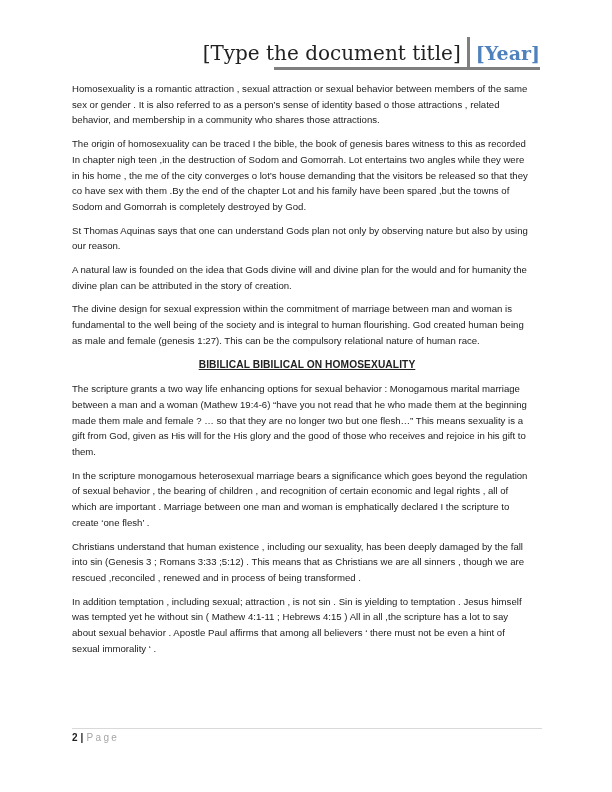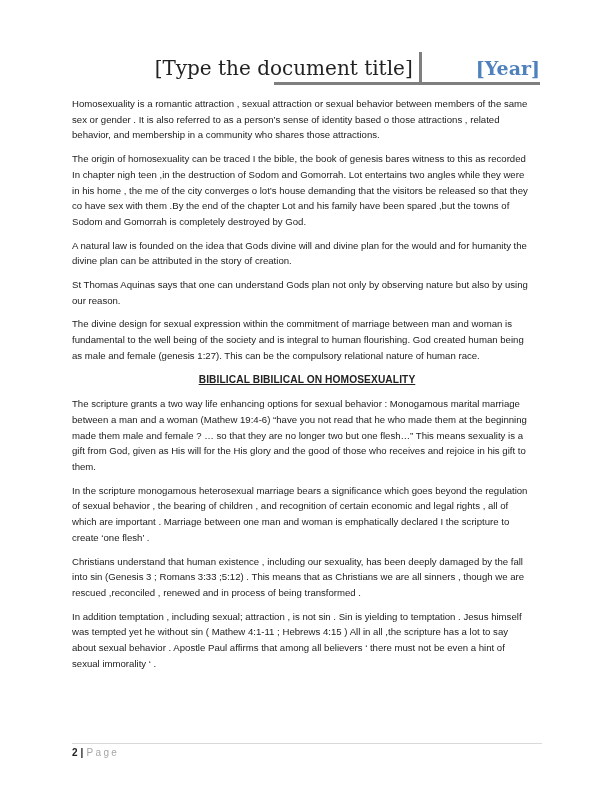--- a/index.html
+++ b/index.html
@@ -1,21 +1,21 @@
 <!DOCTYPE html>
 <html><head>
   <meta charset="utf-8">
   <style>
     html, body { margin: 0; padding: 0; background: #ffffff; }
     body { width: 612px; height: 792px; position: relative; overflow: hidden; }
-    .page { position: absolute; left: 0; top: 16px; width: 612px; height: 736px; background: #fff; text-decoration: underline; }
+    .page { position: absolute; left: 0; top: 1px; width: 612px; height: 736px; background: #fff; text-decoration: underline; }
     .header { position: absolute; right: 72px; top: 36px; display: flex; align-items: flex-end; }
     .header-title { font-family: "DejaVu Serif", "Liberation Serif", serif; font-size: 20px; color: #222; line-height: 24px; padding: 0 6px 2px 0; }
     .header-sep { width: 3px; height: 30px; background: #7f7f7f; }
-    .header-year { font-family: "DejaVu Serif", "Liberation Serif", serif; font-size: 19px; font-weight: bold; color: #4f81bd; line-height: 24px; padding: 0 0 2px 6px; margin-left: 48px; }
+    .header-year { font-family: "DejaVu Serif", "Liberation Serif", serif; font-size: 19px; font-weight: bold; color: #4f81bd; line-height: 24px; padding: 0 0 2px 6px; }
     .header-rule { position: absolute; left: 274px; top: 66px; width: 266px; height: 3px; background: #7f7f7f; }
     .content { position: absolute; left: 72px; top: 80px; width: 470px; font-family: "Liberation Sans", sans-serif; font-size: 9.6px; line-height: 15.7px; color: #222; }
     .heading { text-align: center; font-weight: bold; text-decoration: underline; font-size: 10.2px; margin: 0 0 9px 0; letter-spacing: 0.1px; }
     .para { margin: 0 11px 8px 0; }
     .footer-rule { position: absolute; left: 72px; top: 727px; width: 470px; height: 1px; background: #d9d9d9; }
     .footer { position: absolute; left: 72px; top: 731px; font-family: "Liberation Sans", sans-serif; font-size: 10px; color: #222; }
     .footer .num { font-weight: bold; }
     .footer .bar { font-weight: bold; margin: 0 3px; }
     .footer .pg { color: #a6a6a6; letter-spacing: 2.4px; }
   </style>
@@ -28,22 +28,22 @@
     <span class="header-title">[Type the document title]</span>
     <span class="header-sep"></span>
     <span class="header-year">[Year]</span>
   </div>
   <div class="header-rule"></div>
 
   <div class="content">
     <div>
       <p class="para">Homosexuality is  a romantic attraction , sexual attraction or sexual behavior between members of the same sex or gender . It is also referred to as a person’s sense of identity based o those attractions  , related behavior, and membership in a community who shares those attractions.</p>
       <p class="para">The origin of homosexuality can be traced I the bible, the book of genesis bares witness to this as recorded In chapter nigh teen  ,in the destruction of Sodom and Gomorrah. Lot entertains two angles while they were in his home , the me of the city converges o lot’s house demanding that the visitors be released so that they co have  sex with them .By the end of the chapter Lot and his family have been spared ,but the towns of Sodom and Gomorrah is completely destroyed by God.</p>
+      <p class="para">St Thomas Aquinas says that one can understand Gods plan not only by observing nature but also by using our reason.</p>
       <p class="para">A natural law is founded on the idea that Gods divine will and divine plan for the would and for humanity the divine plan can be attributed in the story of creation.</p>
-      <p class="para">St Thomas Aquinas says that one can understand Gods plan not only by observing nature but also by using our reason.</p>
       <p class="para">The divine design for sexual expression within the commitment of marriage between man and woman is fundamental to the well being of the society and is integral to human flourishing. God created human being as male and female (genesis 1:27). This can be the compulsory relational nature of human race.</p>
     </div>
     <div>
       <div class="heading">BIBILICAL BIBILICAL ON HOMOSEXUALITY</div>
       <p class="para">The scripture grants a two way life enhancing options for sexual behavior : Monogamous marital marriage between a man and a woman (Mathew 19:4-6) “have you not read that he who made them at the beginning made them male and female ? … so that they are no longer two but one flesh…” This means sexuality is a gift from God, given as His will for the His glory and the good of those who receives and rejoice in his gift to them.</p>
       <p class="para">In the scripture monogamous heterosexual marriage bears a significance which goes beyond the regulation of sexual behavior , the bearing of children , and recognition of certain economic and legal rights , all of  which are important . Marriage between one man and woman is emphatically declared I the scripture to create ‘one flesh’ .</p>
       <p class="para">Christians understand that human existence , including our sexuality, has been  deeply damaged by the fall into sin (Genesis 3 ; Romans 3:33 ;5:12) . This means that as Christians we are all sinners , though we are rescued ,reconciled , renewed and in  process of being transformed .</p>
       <p class="para">In addition temptation , including sexual; attraction , is not sin . Sin is yielding to temptation . Jesus himself was tempted yet he without sin  ( Mathew 4:1-11 ; Hebrews 4:15 ) All in all ,the scripture has a lot to say about sexual behavior . Apostle Paul affirms that among all believers ‘ there must not be even a hint of sexual immorality ‘ .</p>
     </div>
   </div>

